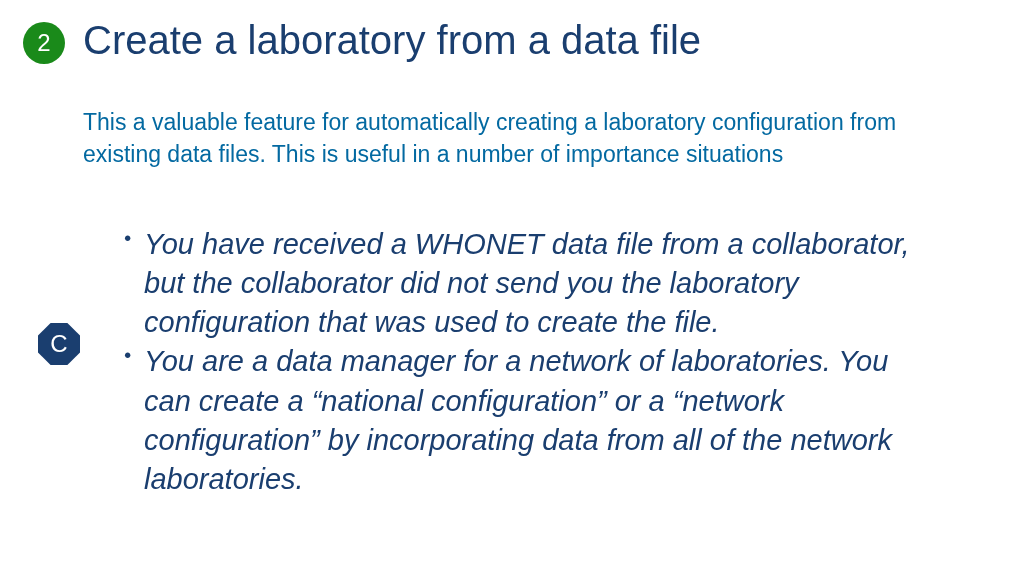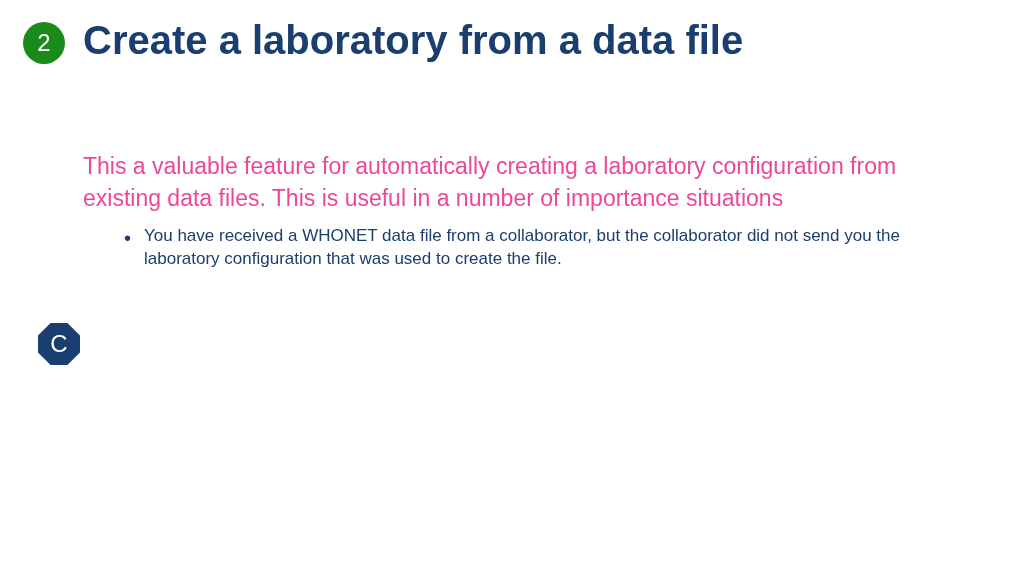--- a/index.html
+++ b/index.html
@@ -29,32 +29,31 @@
       color: white;
       font-size: 24px;
       font-weight: 400;
     }
     .title {
       position: absolute;
       left: 83px;
       top: 18px;
       font-size: 40px;
       color: #1a3e6f;
-      font-weight: 700;
+      font-weight: 400;
     }
     .intro {
       position: absolute;
       left: 83px;
       top: 106px;
       width: 820px;
       font-size: 23px;
-      color: #ec4899;
+      color: #0369a1;
       line-height: 1.4;
       font-weight: 400;
-      margin-top: 44px;
     }
     .section-badge {
       position: absolute;
       left: 38px;
       top: 323px;
       width: 42px;
       height: 42px;
       background: #1a3e6f;
       display: flex;
       align-items: center;
@@ -67,25 +66,26 @@
     .bullet-list {
       position: absolute;
       left: 120px;
       top: 225px;
       width: 790px;
       list-style: none;
     }
     .bullet-item {
       position: relative;
       padding-left: 24px;
-      font-size: 17px;
+      font-size: 29px;
       color: #1a3e6f;
       line-height: 1.35;
       margin-bottom: 0;
       font-weight: 400;
+      font-style: italic;
     }
     .bullet-item::before {
       content: "•";
       position: absolute;
       left: 4px;
       top: 0;
       color: #1a3e6f;
       font-size: 20px;
     }
   </style>
@@ -99,13 +99,14 @@
 <h1 class="title">Create a laboratory from a data file</h1>
 
 <p class="intro">This a valuable feature for automatically creating a  laboratory configuration from existing data files.  This is useful in a number of importance situations</p>
 
 <div class="section-badge">
   <span>C</span>
 </div>
 
 <ul class="bullet-list">
   <li class="bullet-item">You have received a WHONET data file from a collaborator, but the collaborator did not send you the laboratory configuration that was used to create the file.</li>
+  <li class="bullet-item">You are a data manager for a network of laboratories.  You can create a “national configuration” or a “network configuration” by incorporating data from all of the network laboratories.</li>
 </ul>
 
 </body></html>

